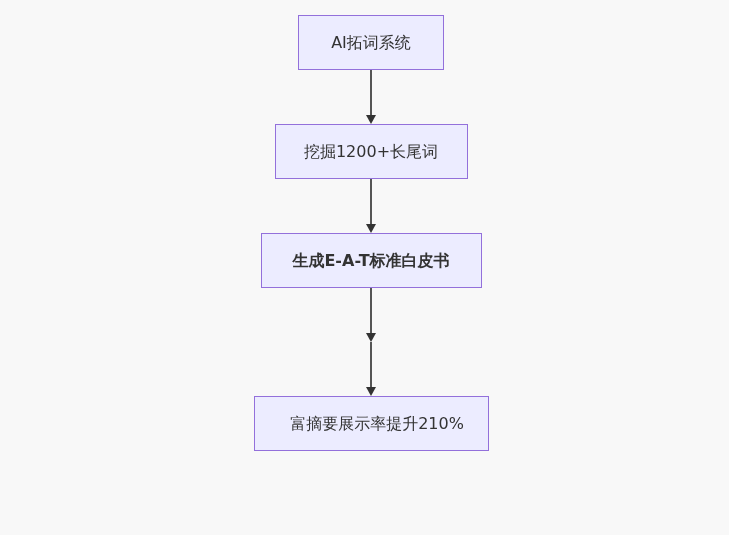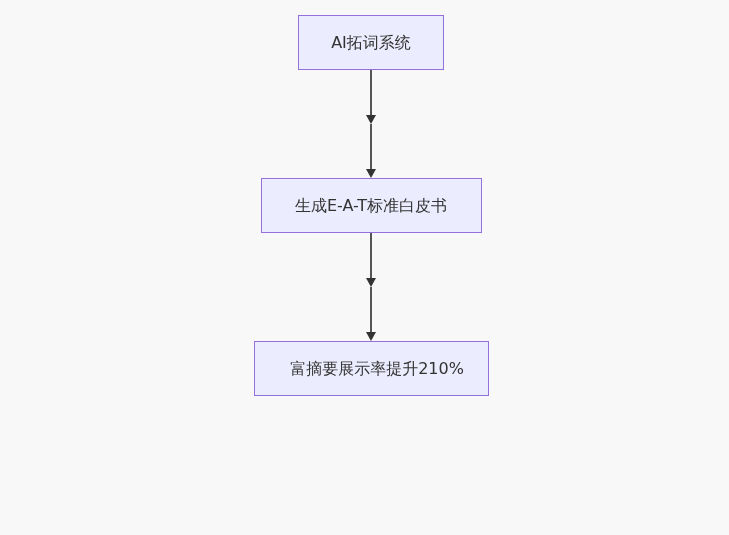--- a/index.html
+++ b/index.html
@@ -34,21 +34,21 @@
     background: var(--node-fill, #ECECFF);
     border: 1px solid var(--node-border, #9370DB);
     color: var(--text-color, #333333);
     font-size: 16px;
     line-height: 1;
     white-space: nowrap;
     text-align: center;
   }
   .node.n1 { width: 146px; }
   .node.n2 { width: 193px; }
-  .node.n3 { width: 221px; }
+  .node.n3 { width: 221px; font-weight: bold; }
   .node.n4 { width: 215px; }
   .node.n5 { width: 235px; padding-left: 12px; }
   .edge {
     height: 54px;
     display: flex;
     flex-direction: column;
     align-items: center;
   }
   .edge .edge-line {
     width: 2px;
@@ -71,20 +71,23 @@
 
     <div class="node n1">
       <span>AI拓词系统</span>
     </div>
 
     <div class="edge">
       <div class="edge-line"></div>
       <div class="edge-head"></div>
     </div>
 
+    <div class="node n2">
+      <span>挖掘1200+长尾词</span>
+    </div>
 
     <div class="edge">
       <div class="edge-line"></div>
       <div class="edge-head"></div>
     </div>
 
     <div class="node n3">
       <span>生成E-A-T标准白皮书</span>
     </div>
 

